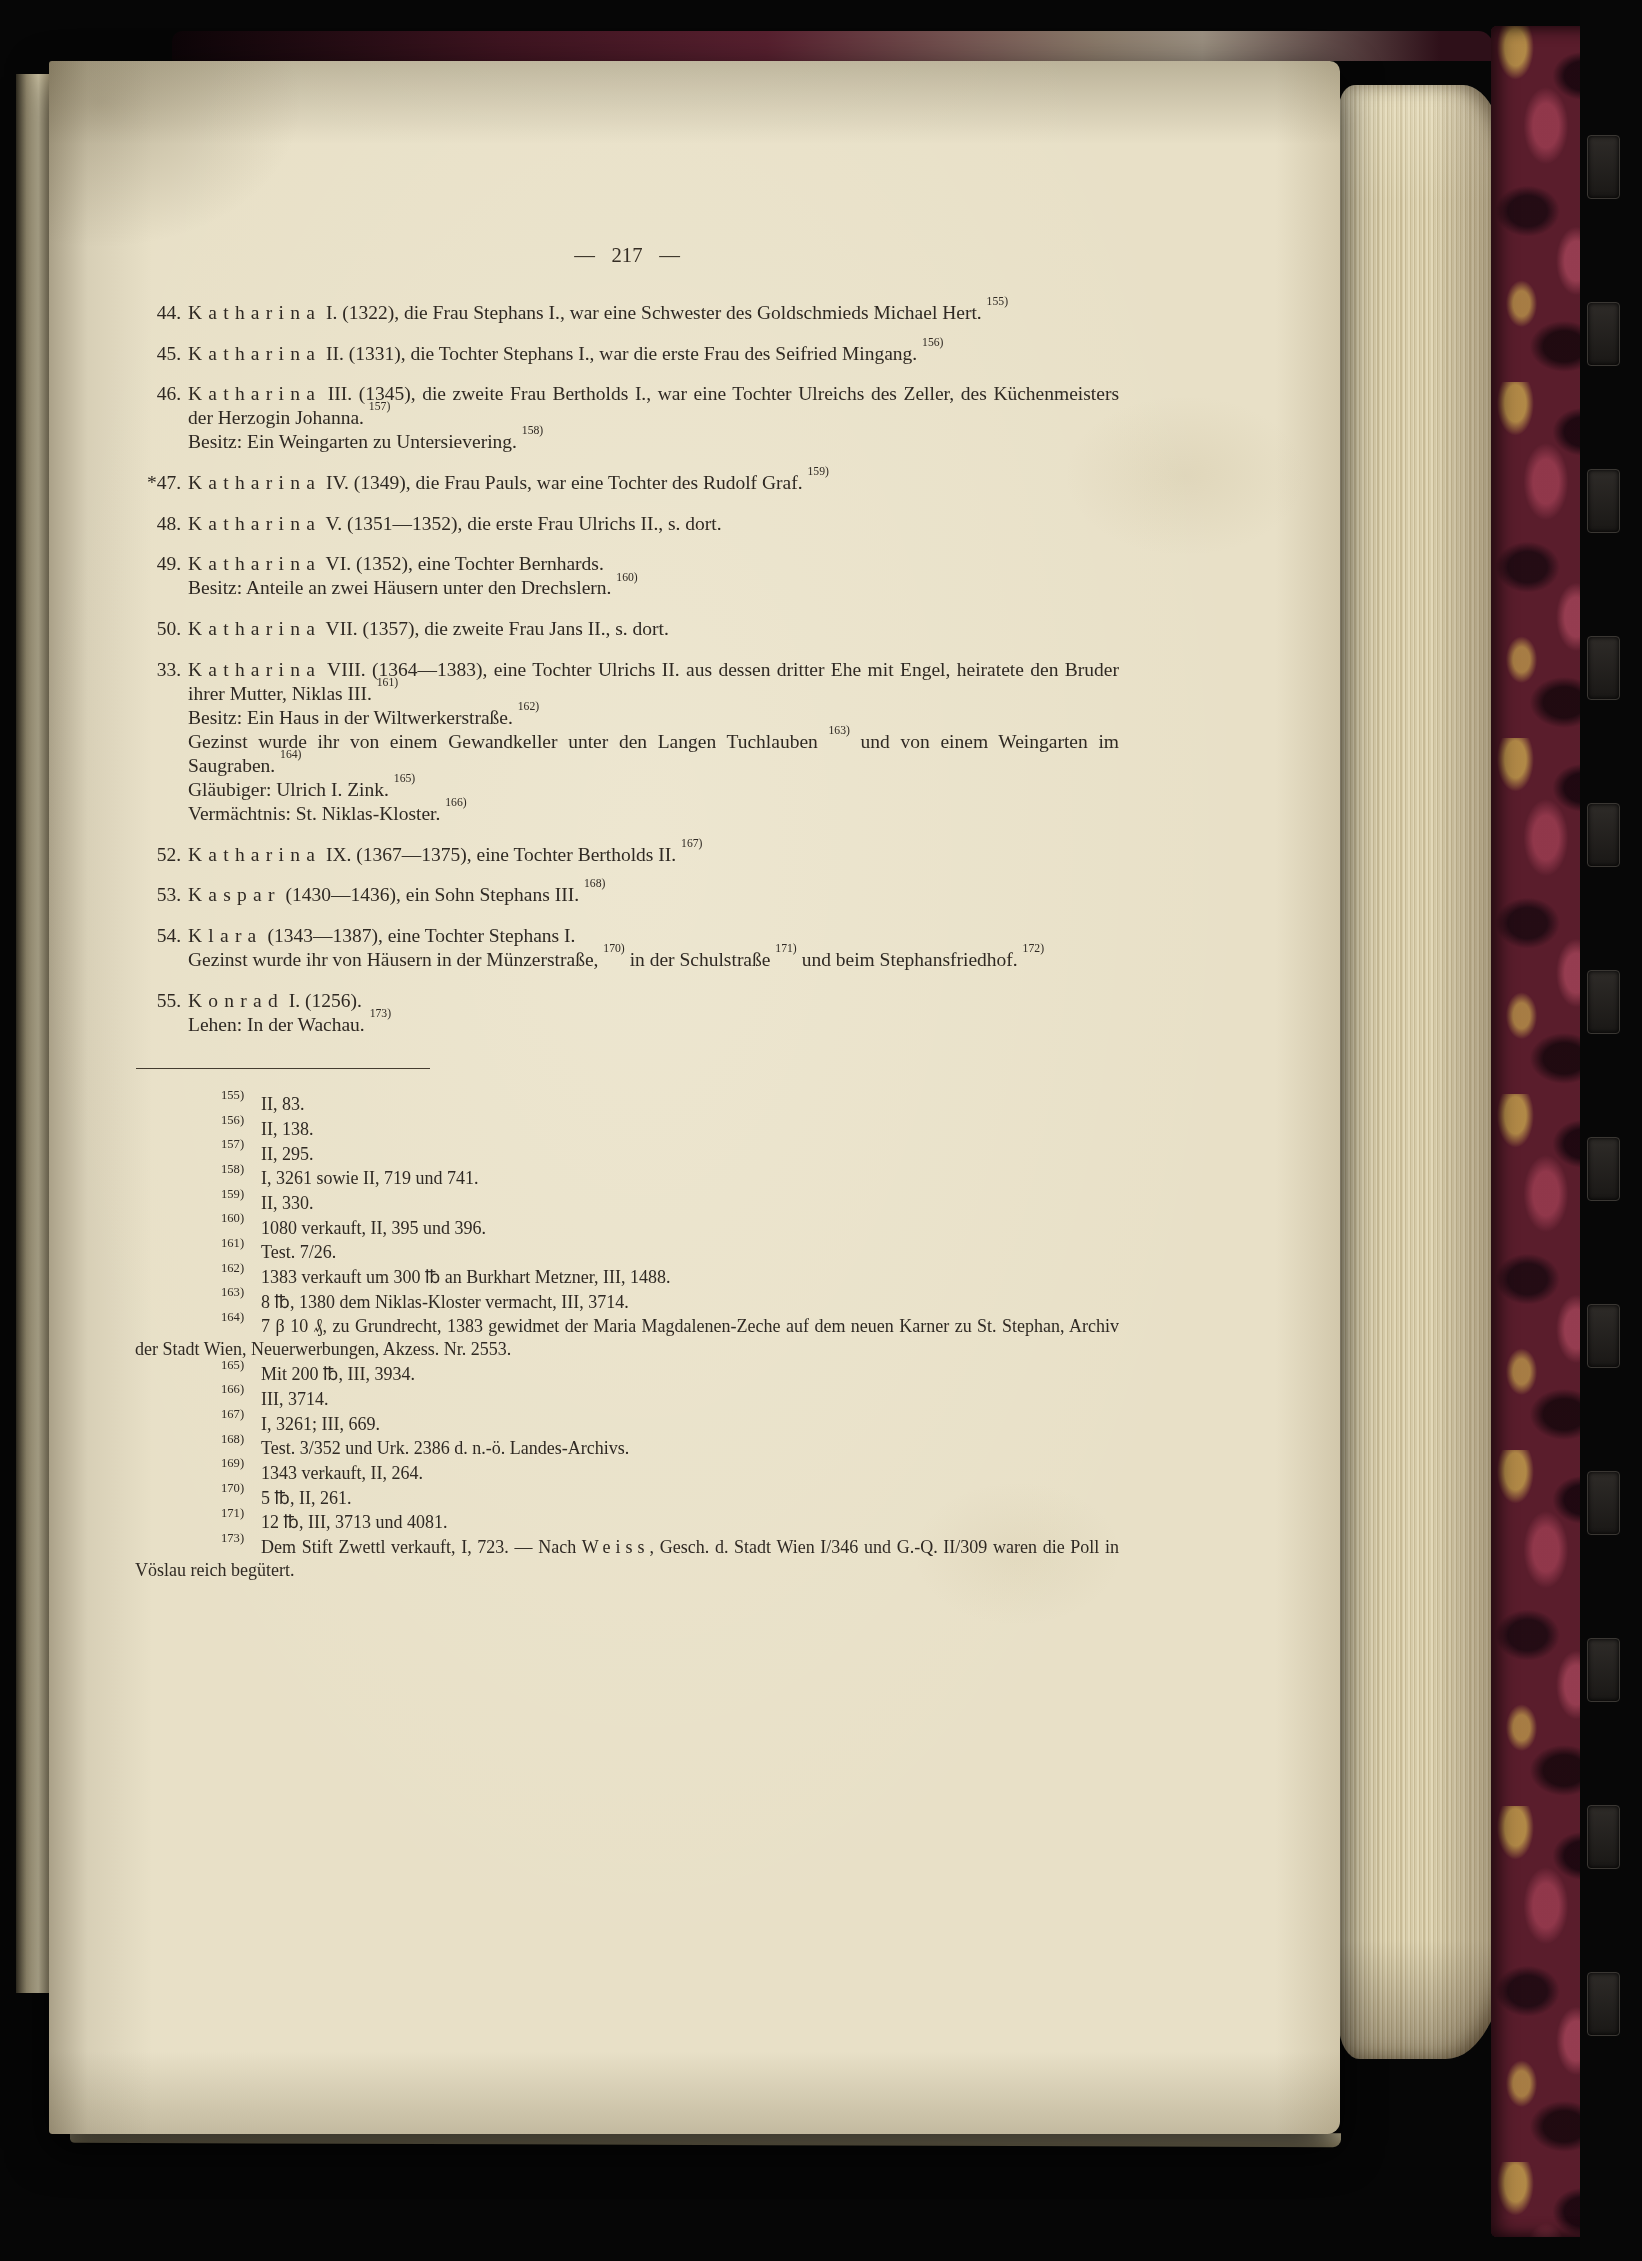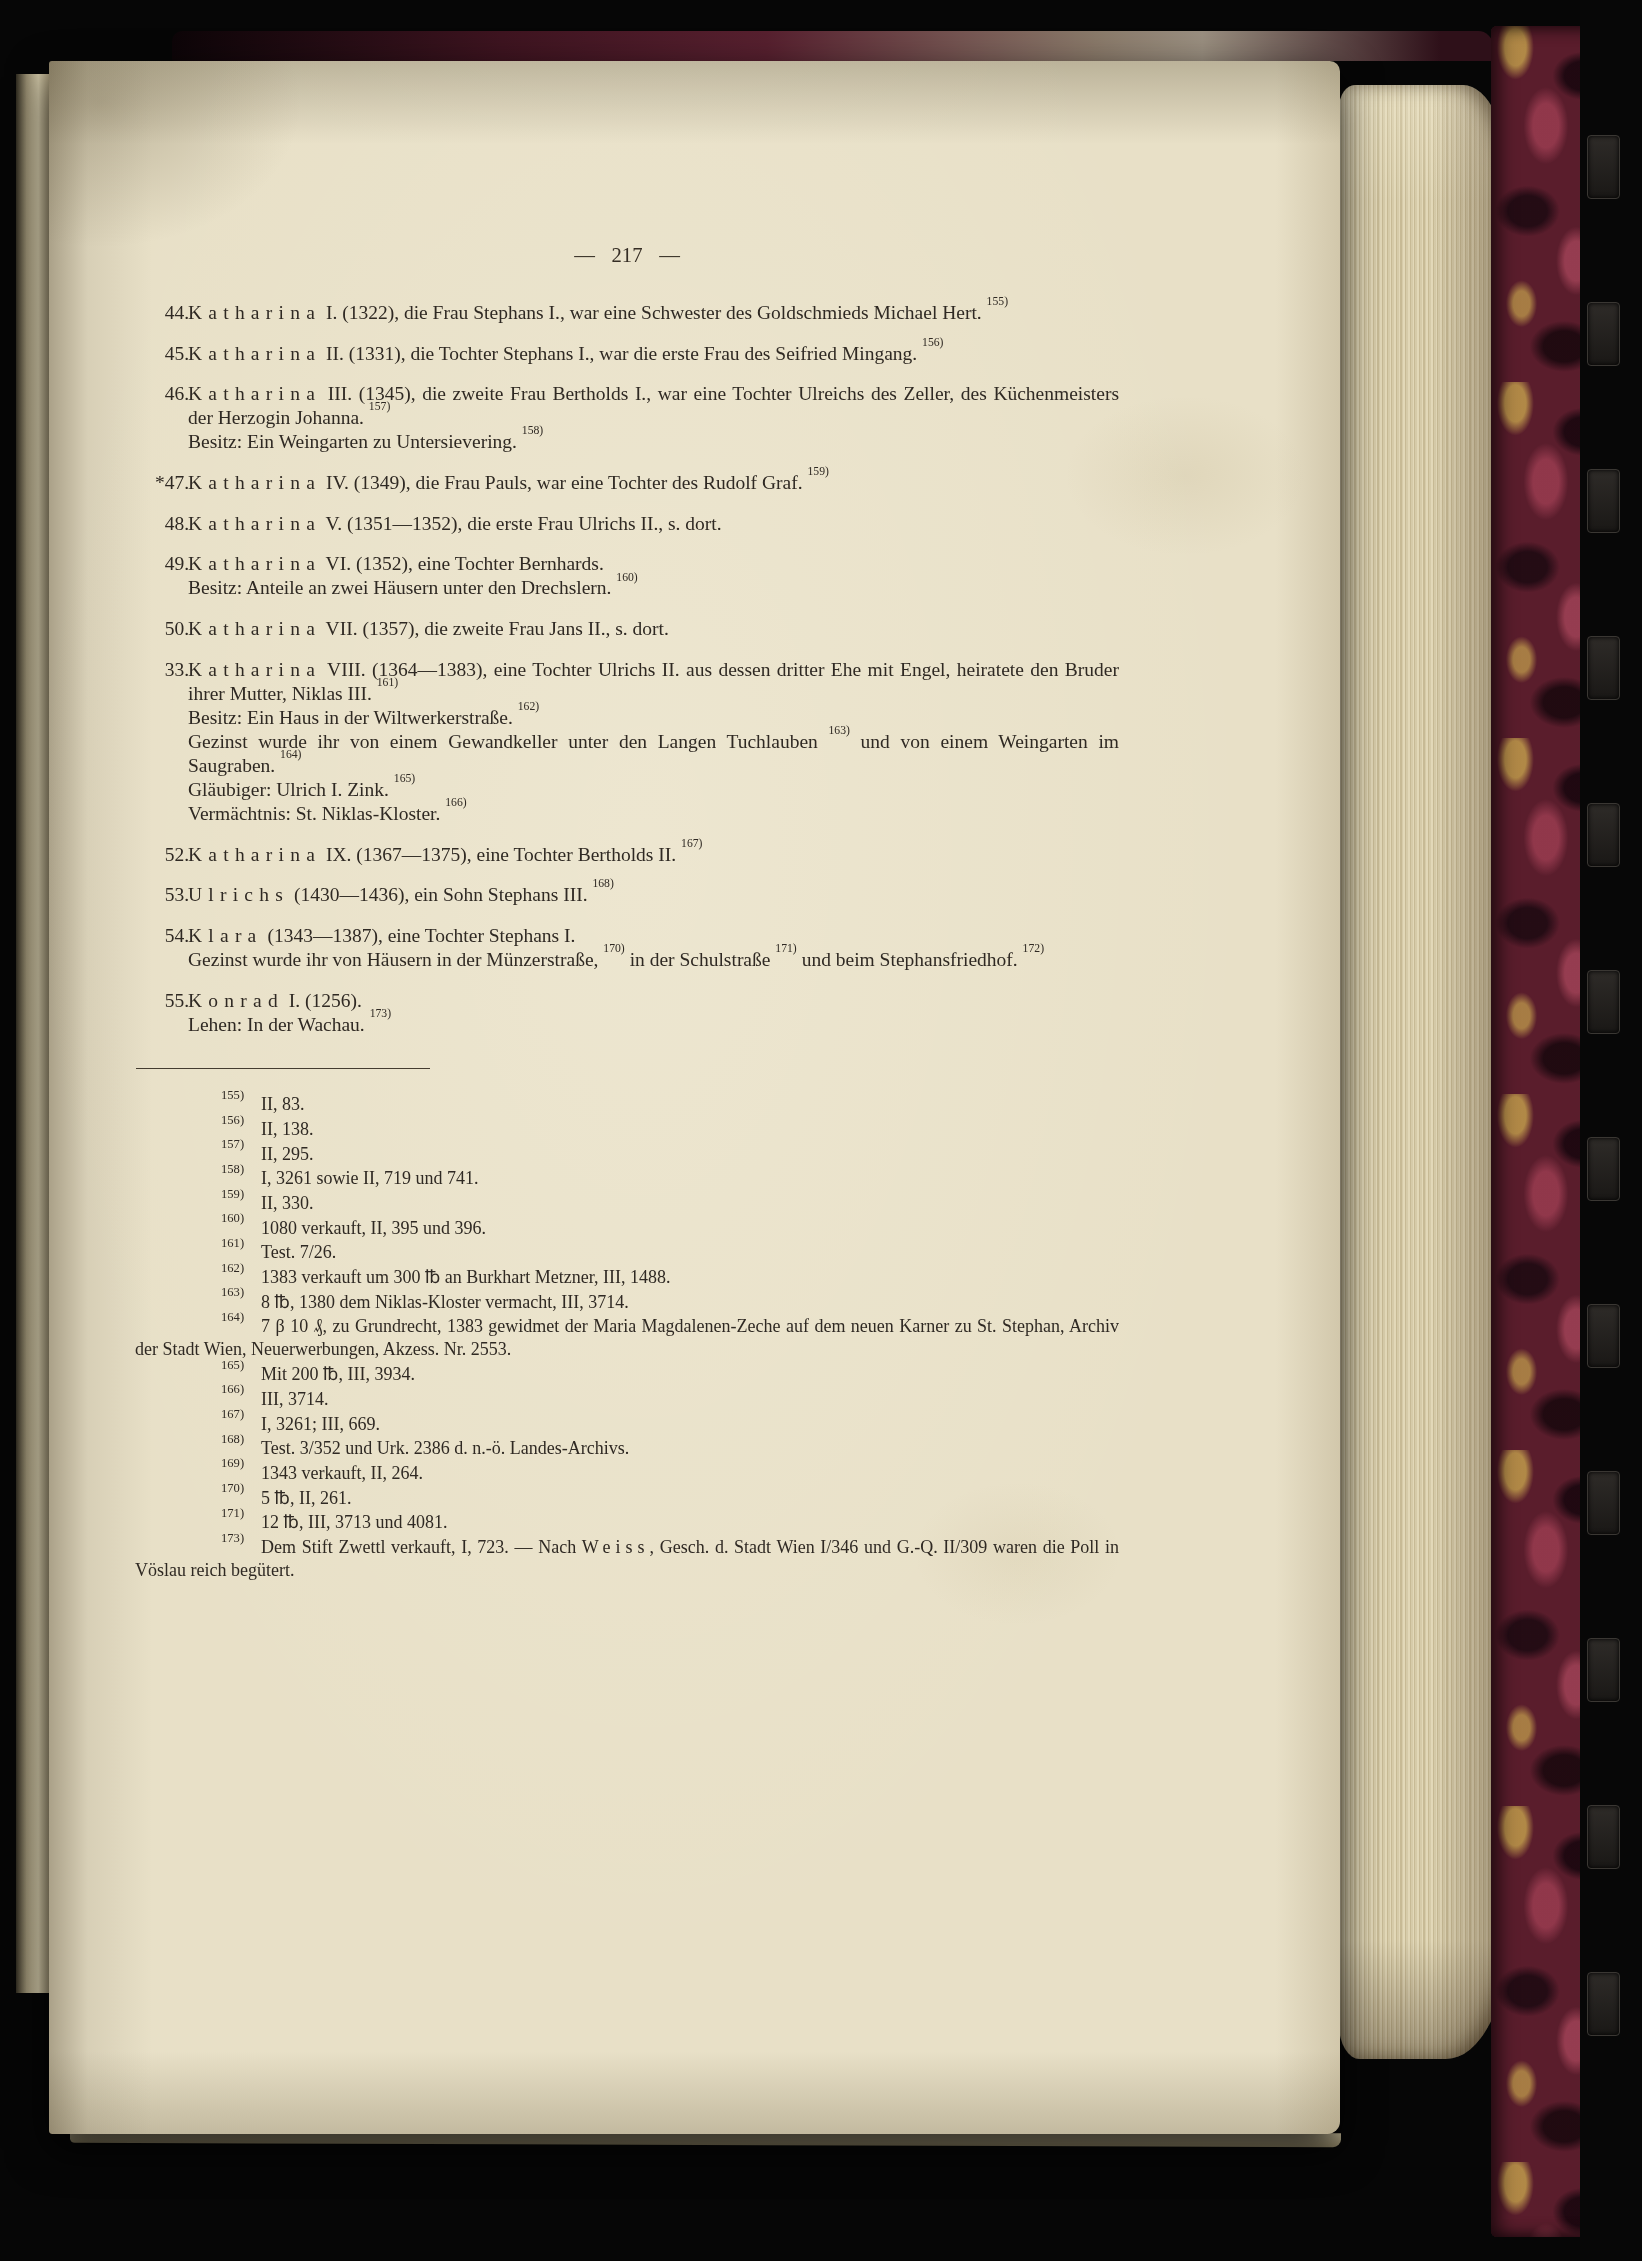--- a/index.html
+++ b/index.html
@@ -88,21 +88,21 @@
   }
 
   
   .column { position:absolute; left:86px; top:0; width:984px; color:#2f2923; }
   .pagenum {
     margin-top:182px; text-align:center;
     font-size:20.7px; line-height:25px; word-spacing:11.5px; color:#352d24;
   }
   .entries { margin-top:33px; }
   .entry { position:relative; padding-left:53px; margin-bottom:16.7px; }
-  .enum { position:absolute; left:8px; top:0; width:46px; text-align:right; font-size:19.5px; line-height:24px; }
+  .enum { position:absolute; left:0; top:0; width:46px; text-align:right; font-size:19.5px; line-height:24px; }
   .para { font-size:19.5px; line-height:24px; text-align:justify; }
   .spaced { letter-spacing:0.32em;margin-top:10px; }
   .para sup, .fn .fnb sup { font-size:60%; line-height:0; position:relative; top:-0.55em; letter-spacing:0; }
   .fnrule { width:294px; height:1.7px; background:#443c30; margin:31px 0 24px 1.1px; }
   .fn { font-size:18px; line-height:23px; text-indent:86px; text-align:justify; margin-bottom:1.7px; }
   .fnm { font-size:70%; line-height:0; position:relative; top:-0.35em; margin-right:17px; }
   .fn .spaced { letter-spacing:0.28em; }
 </style>
 </head>
 <body>
@@ -183,21 +183,21 @@
           <p class="para">Vermächtnis: St. Niklas-Kloster. <sup>166)</sup></p>
         </div>
 
         <div class="entry">
           <span class="enum">52.</span>
           <p class="para"><span class="spaced">Katharina</span><span> IX.</span> <span>(1367—1375), eine Tochter Bertholds II. <sup>167)</sup></span></p>
         </div>
 
         <div class="entry">
           <span class="enum">53.</span>
-          <p class="para"><span class="spaced">Ulrichs</span><span></span> <span>(1430—1436), ein Sohn Stephans III. <sup>168)</sup></span></p>
+          <p class="para"><span class="spaced">Kaspar</span><span></span> <span>(1430—1436), ein Sohn Stephans III. <sup>168)</sup></span></p>
         </div>
 
         <div class="entry">
           <span class="enum">54.</span>
           <p class="para"><span class="spaced">Klara</span><span></span> <span>(1343—1387), eine Tochter Stephans I.</span></p>
           <p class="para">Gezinst wurde ihr von Häusern in der Münzerstraße, <sup>170)</sup> in der Schulstraße <sup>171)</sup> und beim Stephansfriedhof. <sup>172)</sup></p>
         </div>
 
         <div class="entry">
           <span class="enum">55.</span>

